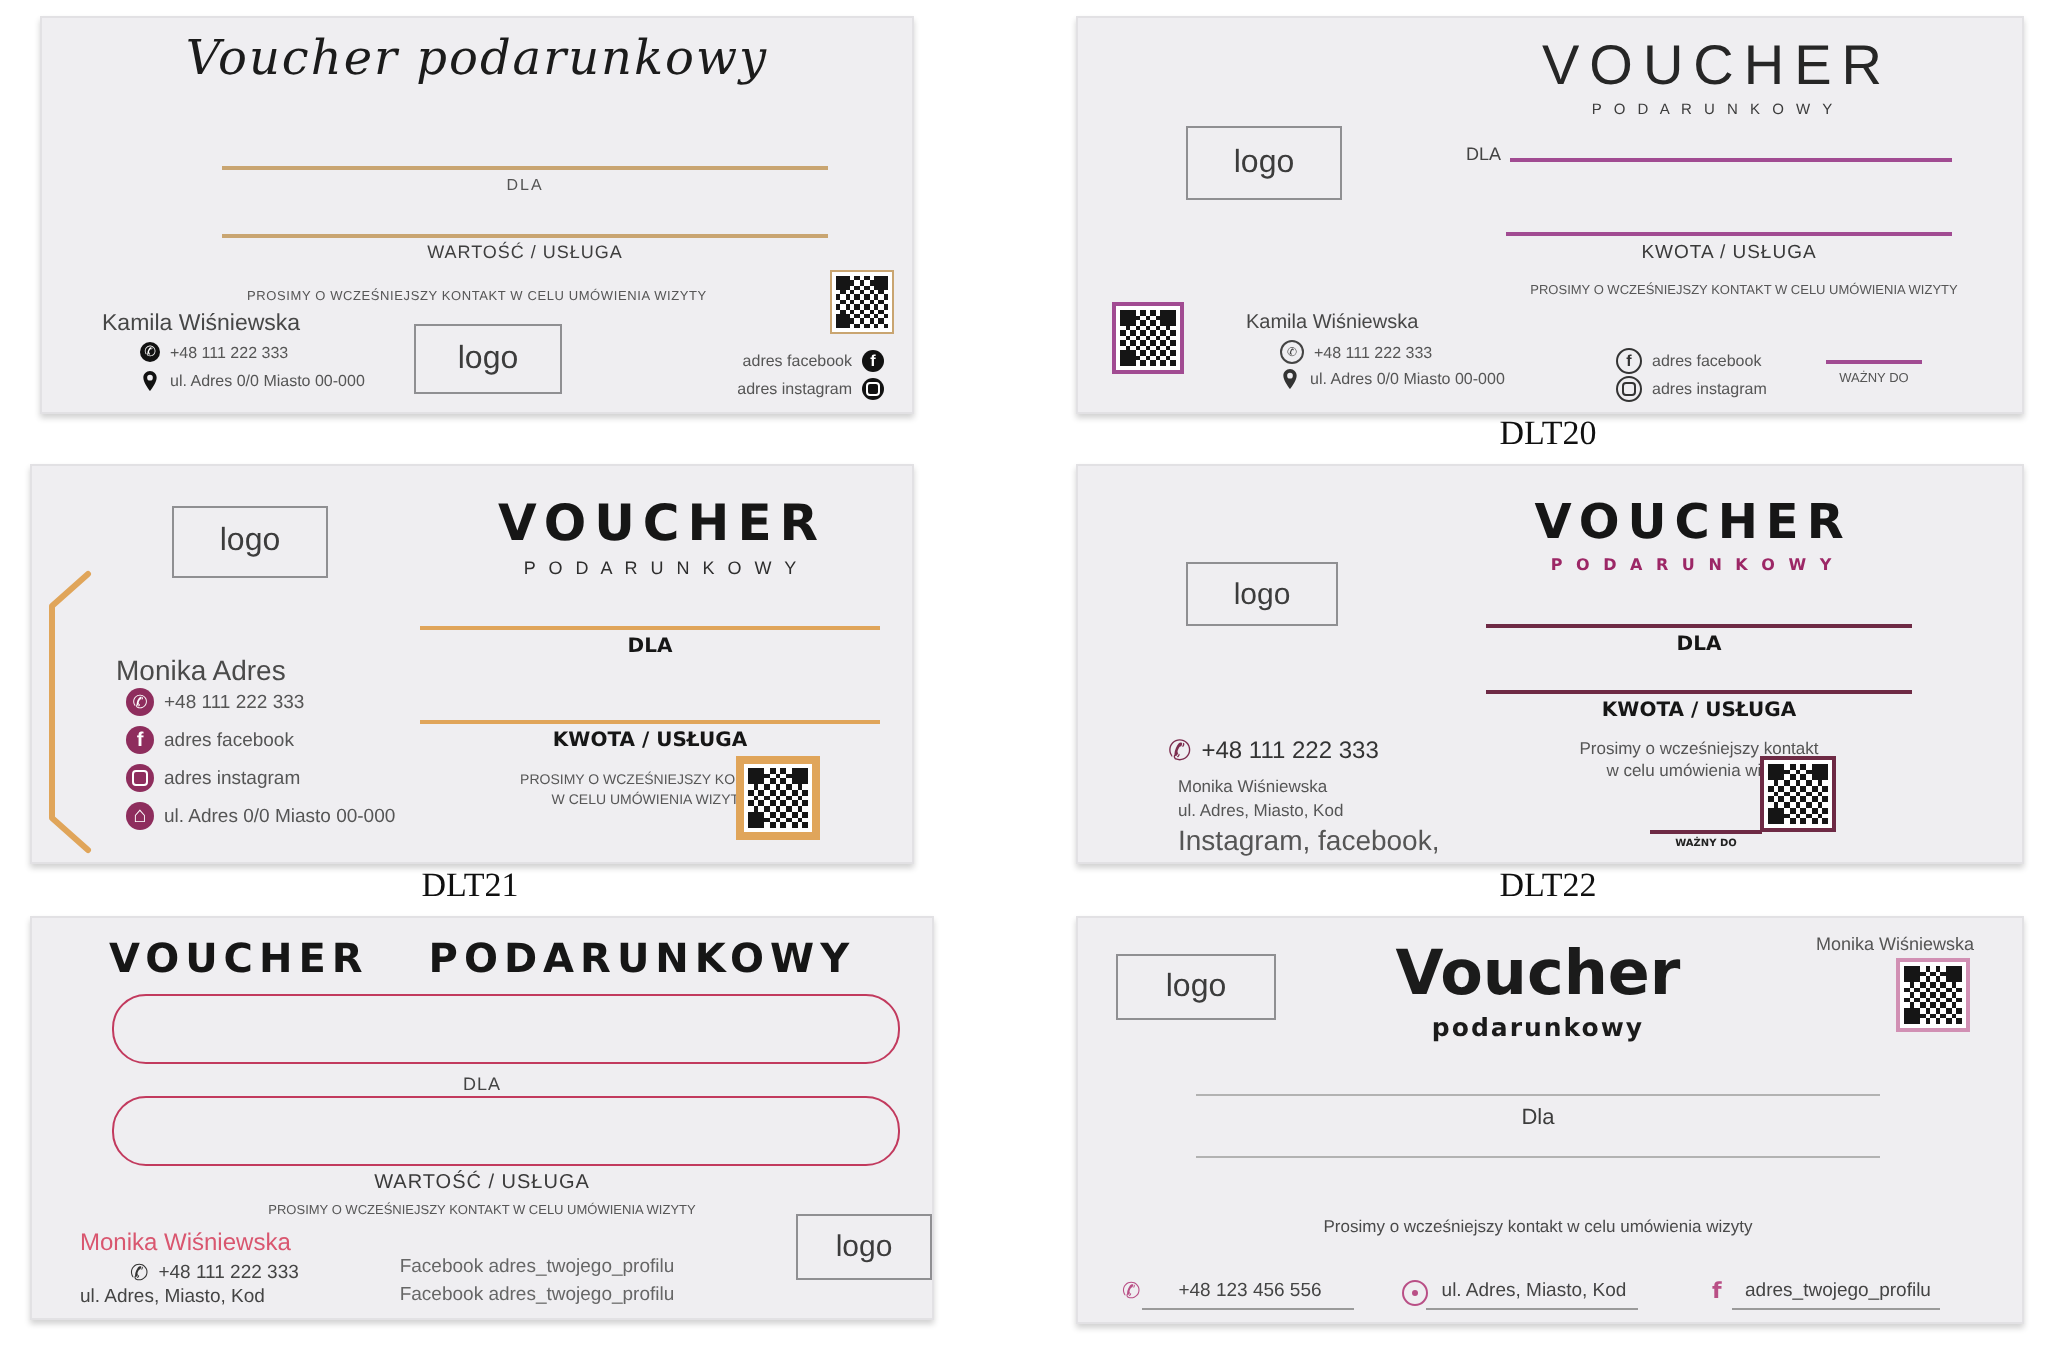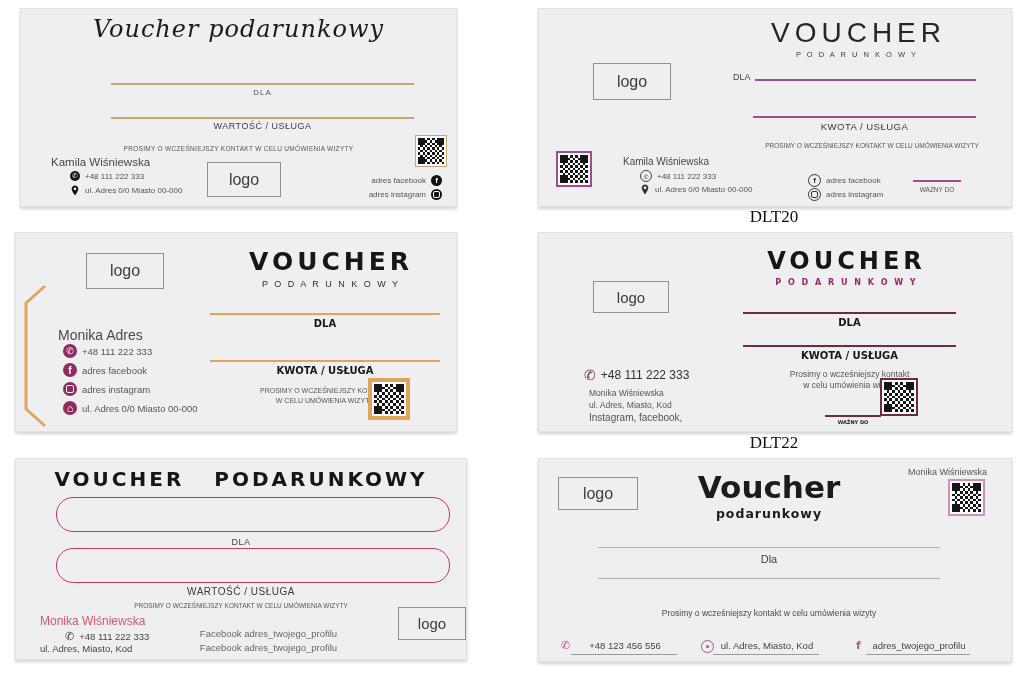--- a/index.html
+++ b/index.html
@@ -496,20 +496,21 @@
       <span class="cicon" style="width:14px;height:14px;background:#8e2d5d;">
           <span style="width:6px;height:6px;border:1px solid #fff;border-radius:2px;display:block;"></span>
         </span>
       <span style="font-size:9.5px;color:#555;">adres instagram</span>
     </div>
     <div class="row" style="left:22px;top:168px;">
       <span class="cicon" style="width:14px;height:14px;background:#8e2d5d;font-size:11px;">⌂</span>
       <span style="font-size:9.5px;color:#555;">ul. Adres 0/0 Miasto 00-000</span>
     </div>
   </div>
+  <div class="cap" style="left:15px;top:433px;width:440px;">DLT21</div>
 
   <div class="card" style="left:538px;top:232px;width:472px;height:198px;">
     <div class="a ctr" style="left:225px;width:165px;top:14px;">
       <div class="deco" style="font-size:24px;letter-spacing:4px;color:#161616;">VOUCHER</div>
       <div class="deco" style="font-size:8px;letter-spacing:2px;color:#9c2766;margin-top:3px;">P O D A R U N K O W Y</div>
     </div>
     <div class="logo-box" style="left:54px;top:48px;width:74px;height:30px;font-size:15px;">logo</div>
     <div class="line" style="left:204px;width:213px;top:79px;background:#6e2a45;height:1.5px;"></div>
     <div class="a ctr deco" style="left:204px;width:213px;top:84px;font-size:10px;color:#161616;">DLA</div>
     <div class="line" style="left:204px;width:213px;top:112px;background:#6e2a45;height:1.5px;"></div>
@@ -640,21 +641,21 @@
         <i class="b"></i>
         <i></i>
         <i class="b"></i>
       </div>
     <div class="row" style="left:20px;top:134px;">
       <span style="font-size:14px;color:#7c2c4e;">✆</span>
       <span style="font-size:12px;color:#333;">+48 111 222 333</span>
     </div>
     <div class="a" style="left:50px;top:155px;font-size:8.5px;color:#555;">Monika Wiśniewska</div>
     <div class="a" style="left:50px;top:167px;font-size:8.5px;color:#555;">ul. Adres, Miasto, Kod</div>
-    <div class="a" style="left:50px;top:179px;font-size:10px;color:#555;">Instagram, facebook,</div>
+    <div class="a" style="left:50px;top:179px;font-size:14px;color:#555;">Instagram, facebook,</div>
   </div>
   <div class="cap" style="left:538px;top:433px;width:472px;">DLT22</div>
 
   <div class="card" style="left:15px;top:458px;width:450px;height:200px;">
     <div class="a ctr" style="left:0;right:0;top:8px;">
       <span class="deco" style="font-size:20px;letter-spacing:3px;color:#161616;margin-right:30px;">VOUCHER</span><span class="deco" style="font-size:20px;letter-spacing:3px;color:#161616;">PODARUNKOWY</span>
     </div>
     <div class="a" style="left:40px;width:392px;top:38px;height:33px;border:1.5px solid #c23a5e;border-radius:17px;"></div>
     <div class="a ctr" style="left:0;right:0;top:78px;font-size:9px;color:#444;letter-spacing:.5px;">DLA</div>
     <div class="a" style="left:40px;width:392px;top:89px;height:33px;border:1.5px solid #c23a5e;border-radius:17px;"></div>

